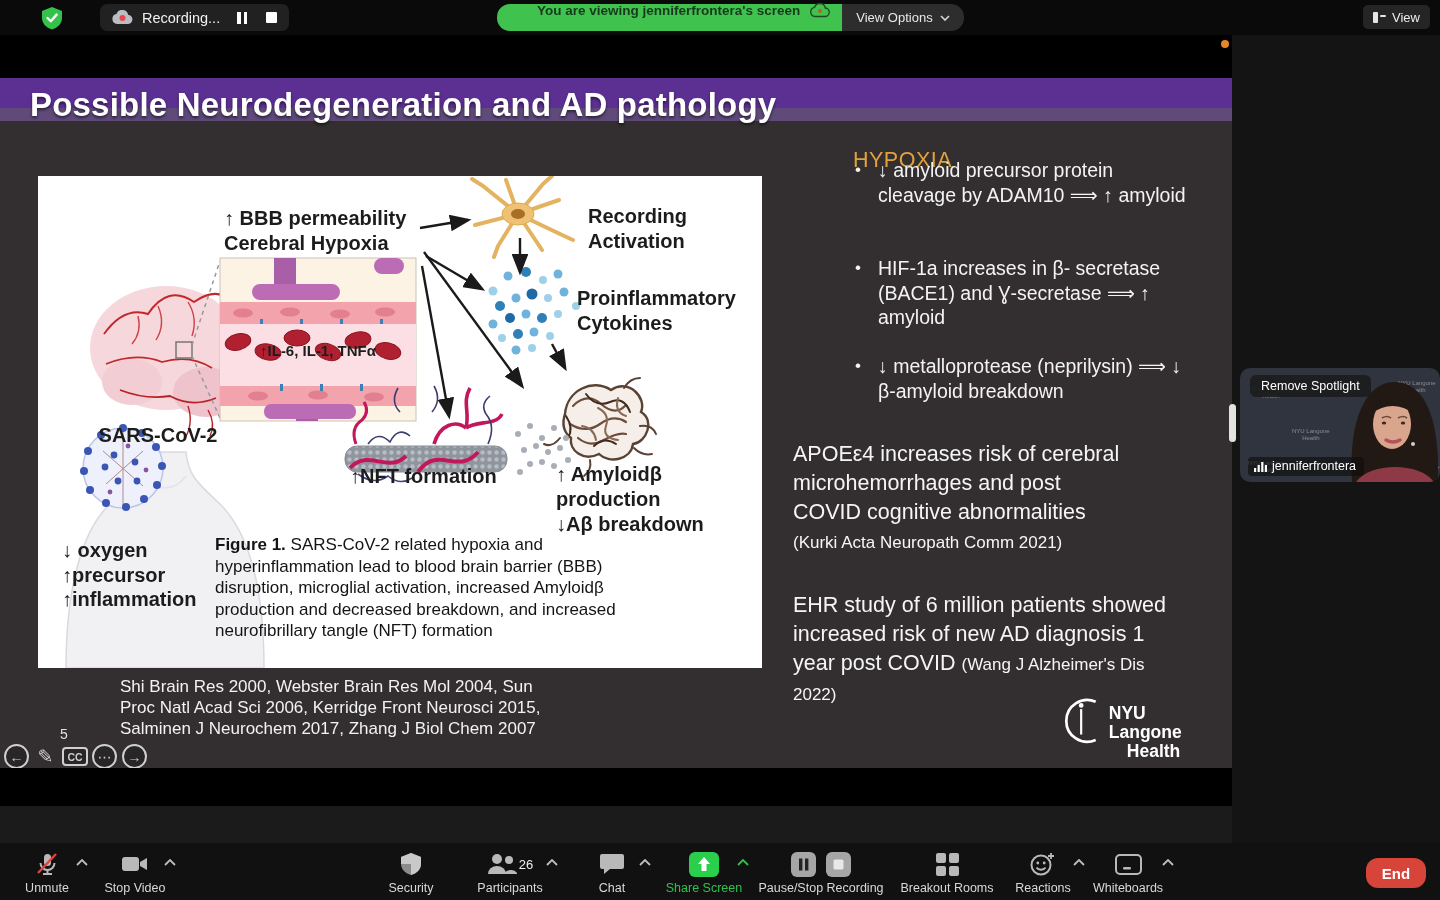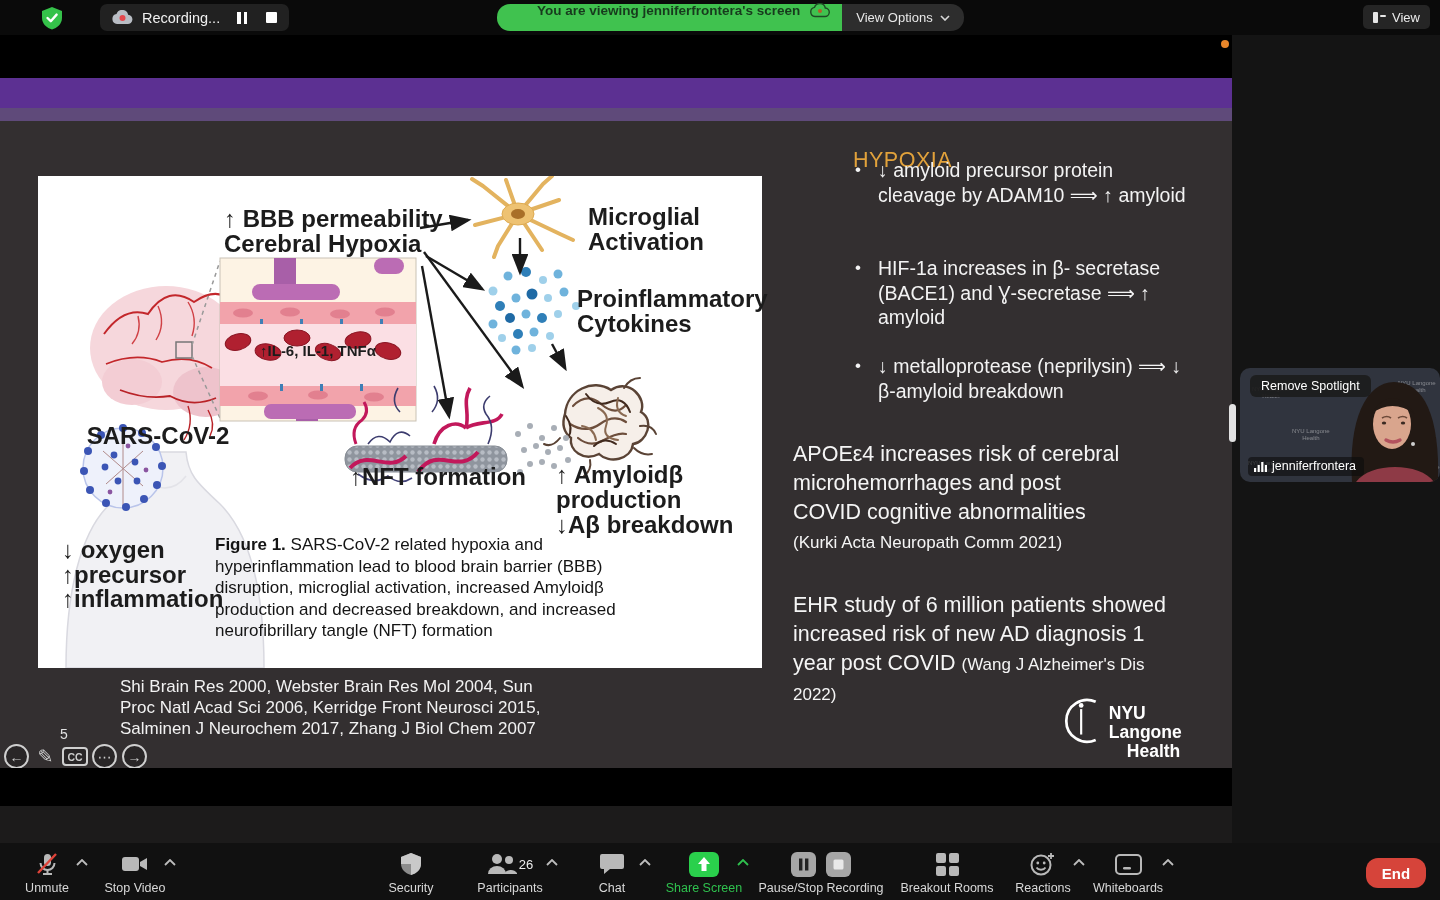--- a/index.html
+++ b/index.html
@@ -34,21 +34,21 @@
   #slide-body { left:0; top:121px; width:1232px; height:647px; background:#332f30; }
   #slide-title { left:30px; top:86px; z-index:5; color:#ffffff; font-size:33px; font-weight:700;
     text-shadow:0 2px 3px rgba(0,0,0,.55); letter-spacing:.2px; }
   #screen-bottom-black { left:0; top:768px; width:1232px; height:38px; background:#000; }
   #below-band { left:0; top:806px; width:1440px; height:37px; background:#1c1b1b; }
   #right-gutter { left:1232px; top:35px; width:208px; height:808px; background:#141414; }
 
   
   #figure-box { left:38px; top:176px; width:724px; height:492px; background:#ffffff; }
   #figure-box svg.art { position:absolute; left:0; top:0; }
-  .flab { position:absolute; color:#1c1c1c; font-weight:700; font-size:24px; line-height:25px; }
+  .flab { position:absolute; color:#1c1c1c; font-weight:700; font-size:20px; line-height:25px; }
   .f-center { text-align:center; }
   #f-il6 { left:190px; top:166px; width:180px; font-size:15px; line-height:17px; }
   #f-caption { left:177px; top:358px; width:468px; color:#141414; font-size:17px;
     line-height:21.5px; font-weight:400; }
   #f-caption b { font-weight:700; }
 
   
   #citations { left:120px; top:676px; color:#f2f2f2; font-size:17px; line-height:21px; }
   #page-num { left:60px; top:726px; color:#e0e0e0; font-size:14px; }
   .ctl { position:absolute; top:744px; width:25px; height:25px; border:2px solid #cfcfcf;
@@ -140,20 +140,21 @@
       </svg>
       <span>View</span>
     </div>
   </div>
 
   <div id="screen-top-black" class="abs"></div>
   <div id="orange-dot" class="abs"></div>
   <div id="purple-band" class="abs"></div>
   <div id="purple-strip" class="abs"></div>
   <div id="slide-body" class="abs"></div>
+  <div id="slide-title" class="abs">Possible Neurodegeneration and AD pathology</div>
 
   <div id="figure-box" class="abs">
     <svg class="art" width="724" height="492" viewBox="0 0 724 492">
       <defs>
         <marker id="ah" markerWidth="9" markerHeight="7" refX="7.5" refY="3.5" orient="auto">
           <path d="M0,0 L9,3.5 L0,7 Z" fill="#1a1a1a"></path>
         </marker>
         <pattern id="mesh" width="7" height="7" patternUnits="userSpaceOnUse">
           <rect width="7" height="7" fill="#8f959e"></rect>
           <circle cx="3.5" cy="3.5" r="2.2" fill="#b7bcc4"></circle>
@@ -323,21 +324,21 @@
         <line x1="482" y1="62" x2="482" y2="96" marker-end="url(#ah)"></line>
         <line x1="514" y1="168" x2="527" y2="192" marker-end="url(#ah)"></line>
       </g>
     </svg>
 
     <div class="flab" style="left:186px; top:30px;">
       <div>↑ BBB permeability</div>
       <div>Cerebral Hypoxia</div>
     </div>
     <div class="flab" style="left:550px; top:28px;">
-      <div>Microglial</div>
+      <div>Recording</div>
       <div>Activation</div>
     </div>
     <div class="flab" style="left:539px; top:110px;">
       <div>Proinflammatory</div>
       <div>Cytokines</div>
     </div>
     <div class="flab f-center" id="f-il6">↑IL-6, IL-1, TNFα</div>
     <div class="flab f-center" style="left:35px; top:247px; width:170px;">SARS-CoV-2</div>
     <div class="flab" style="left:24px; top:362px; font-weight:600; line-height:24.5px;">
       <div>↓ oxygen</div>

